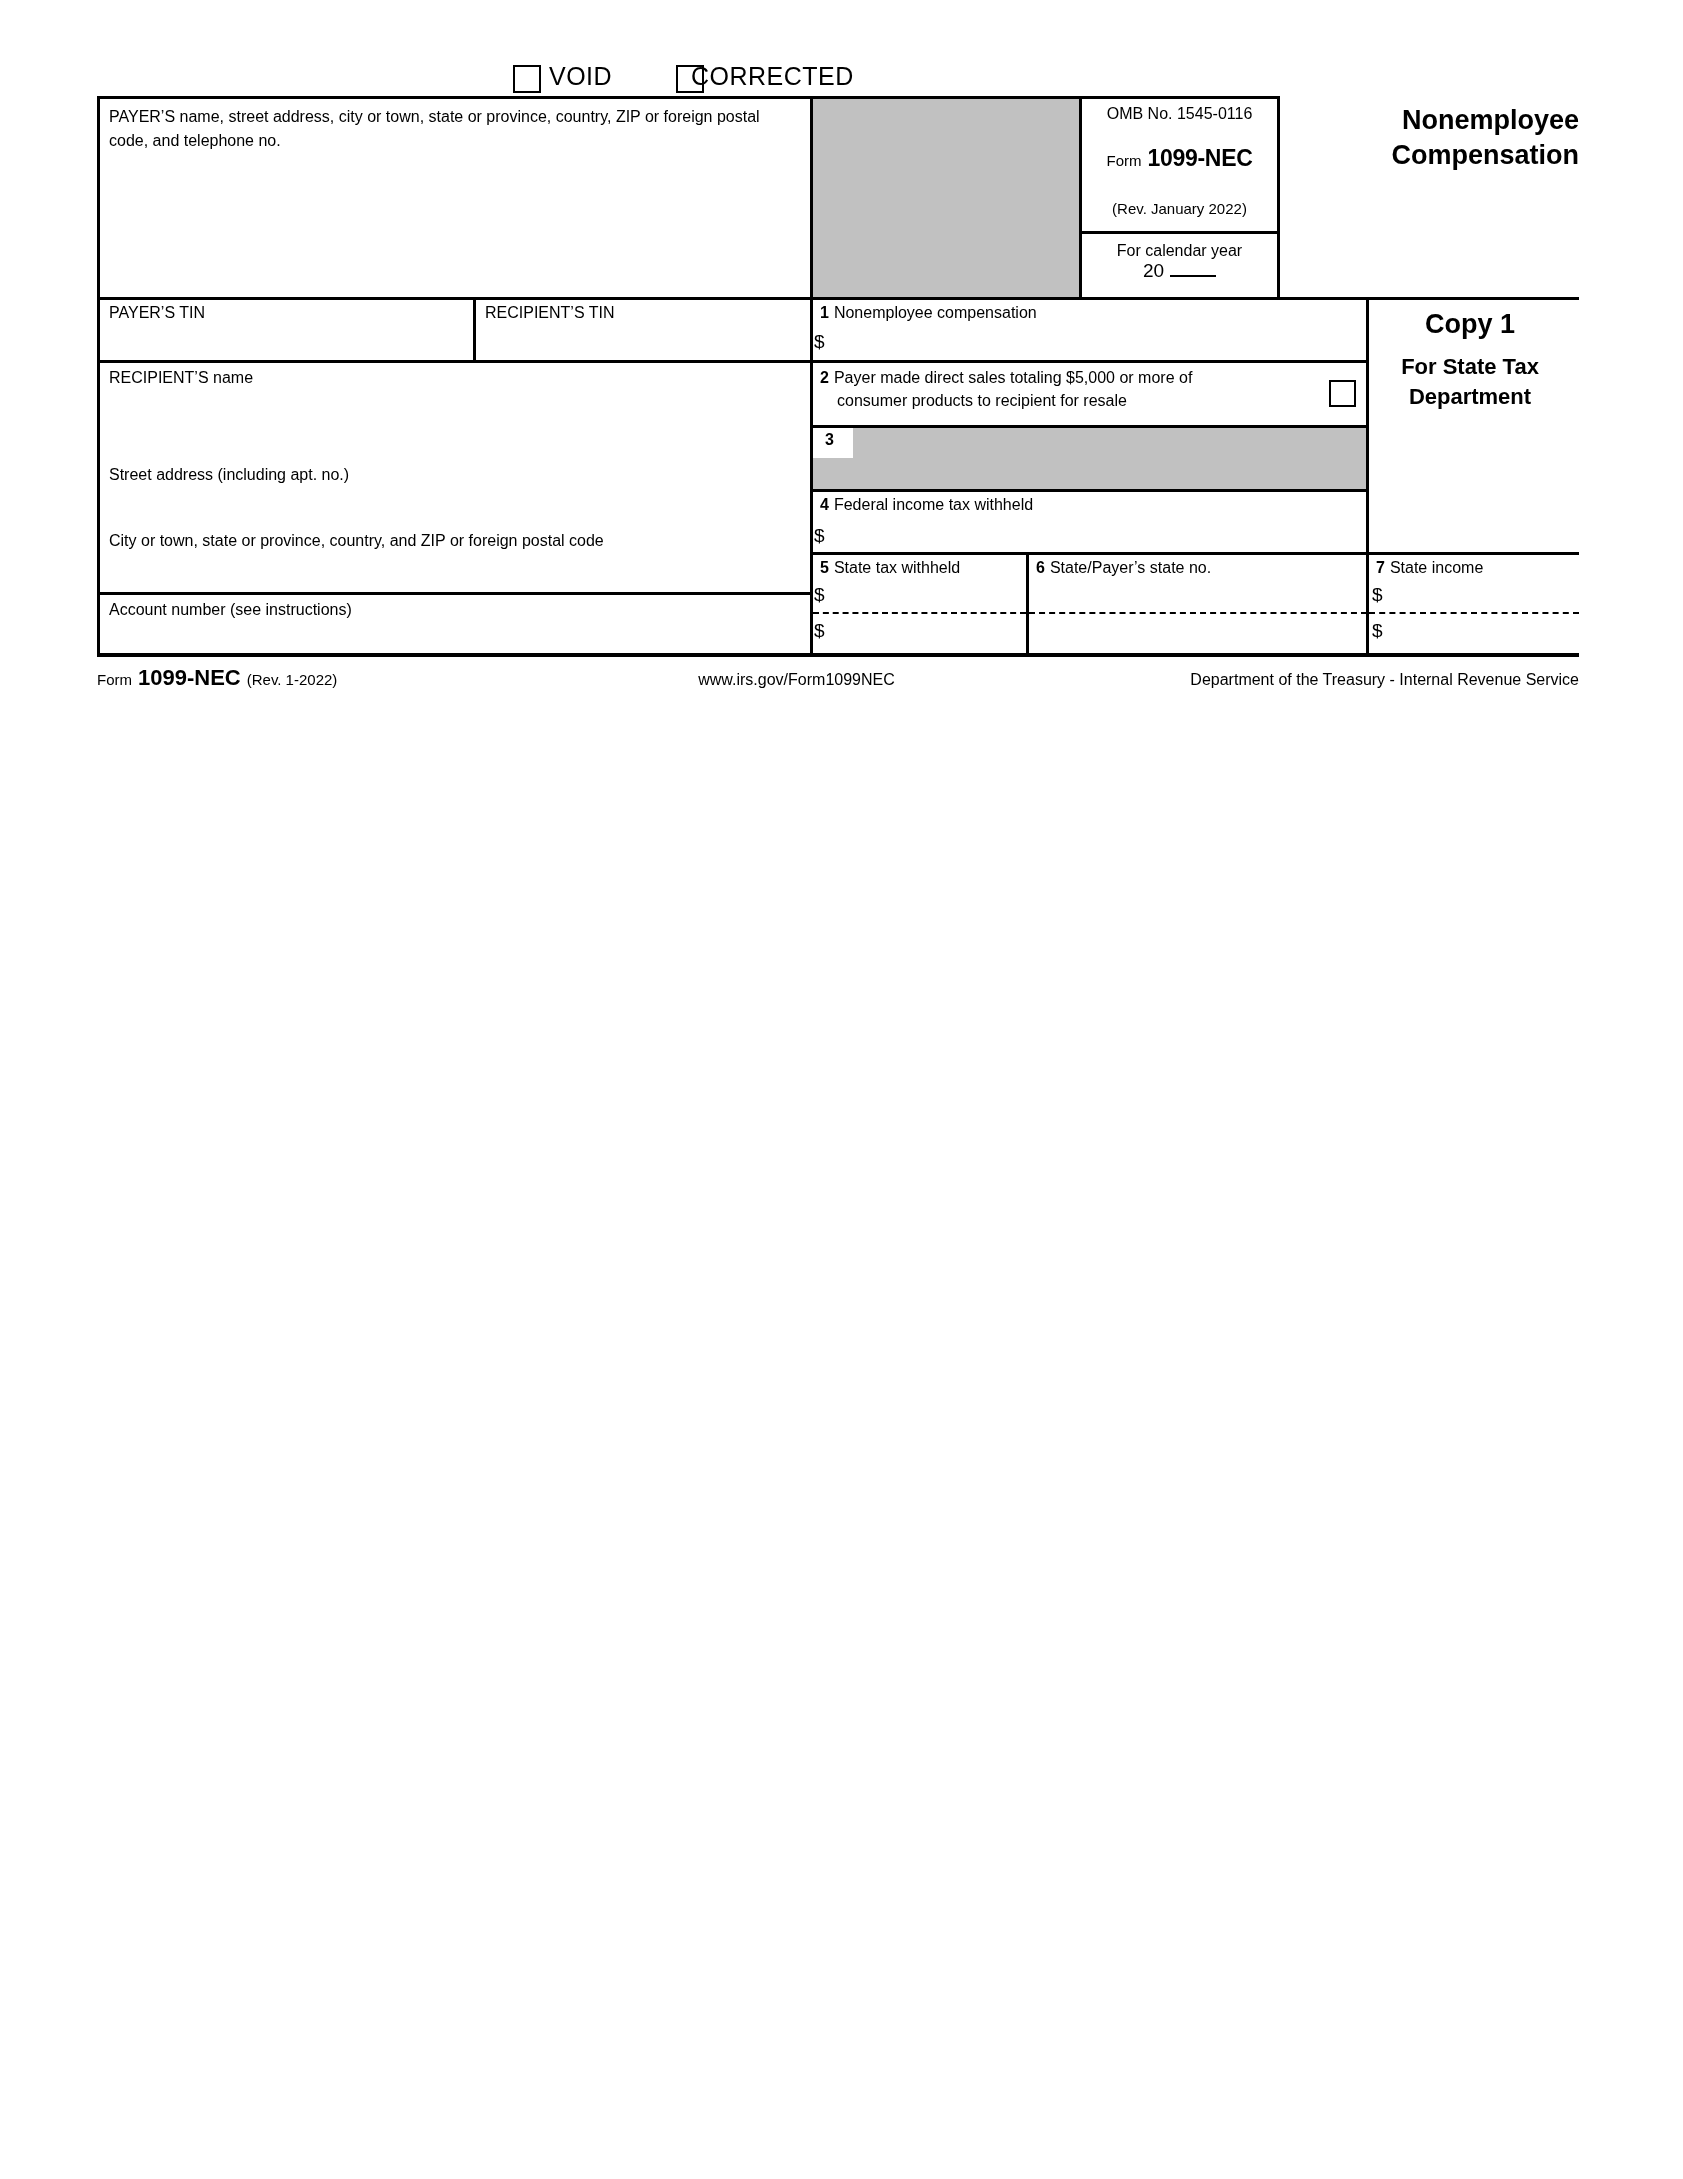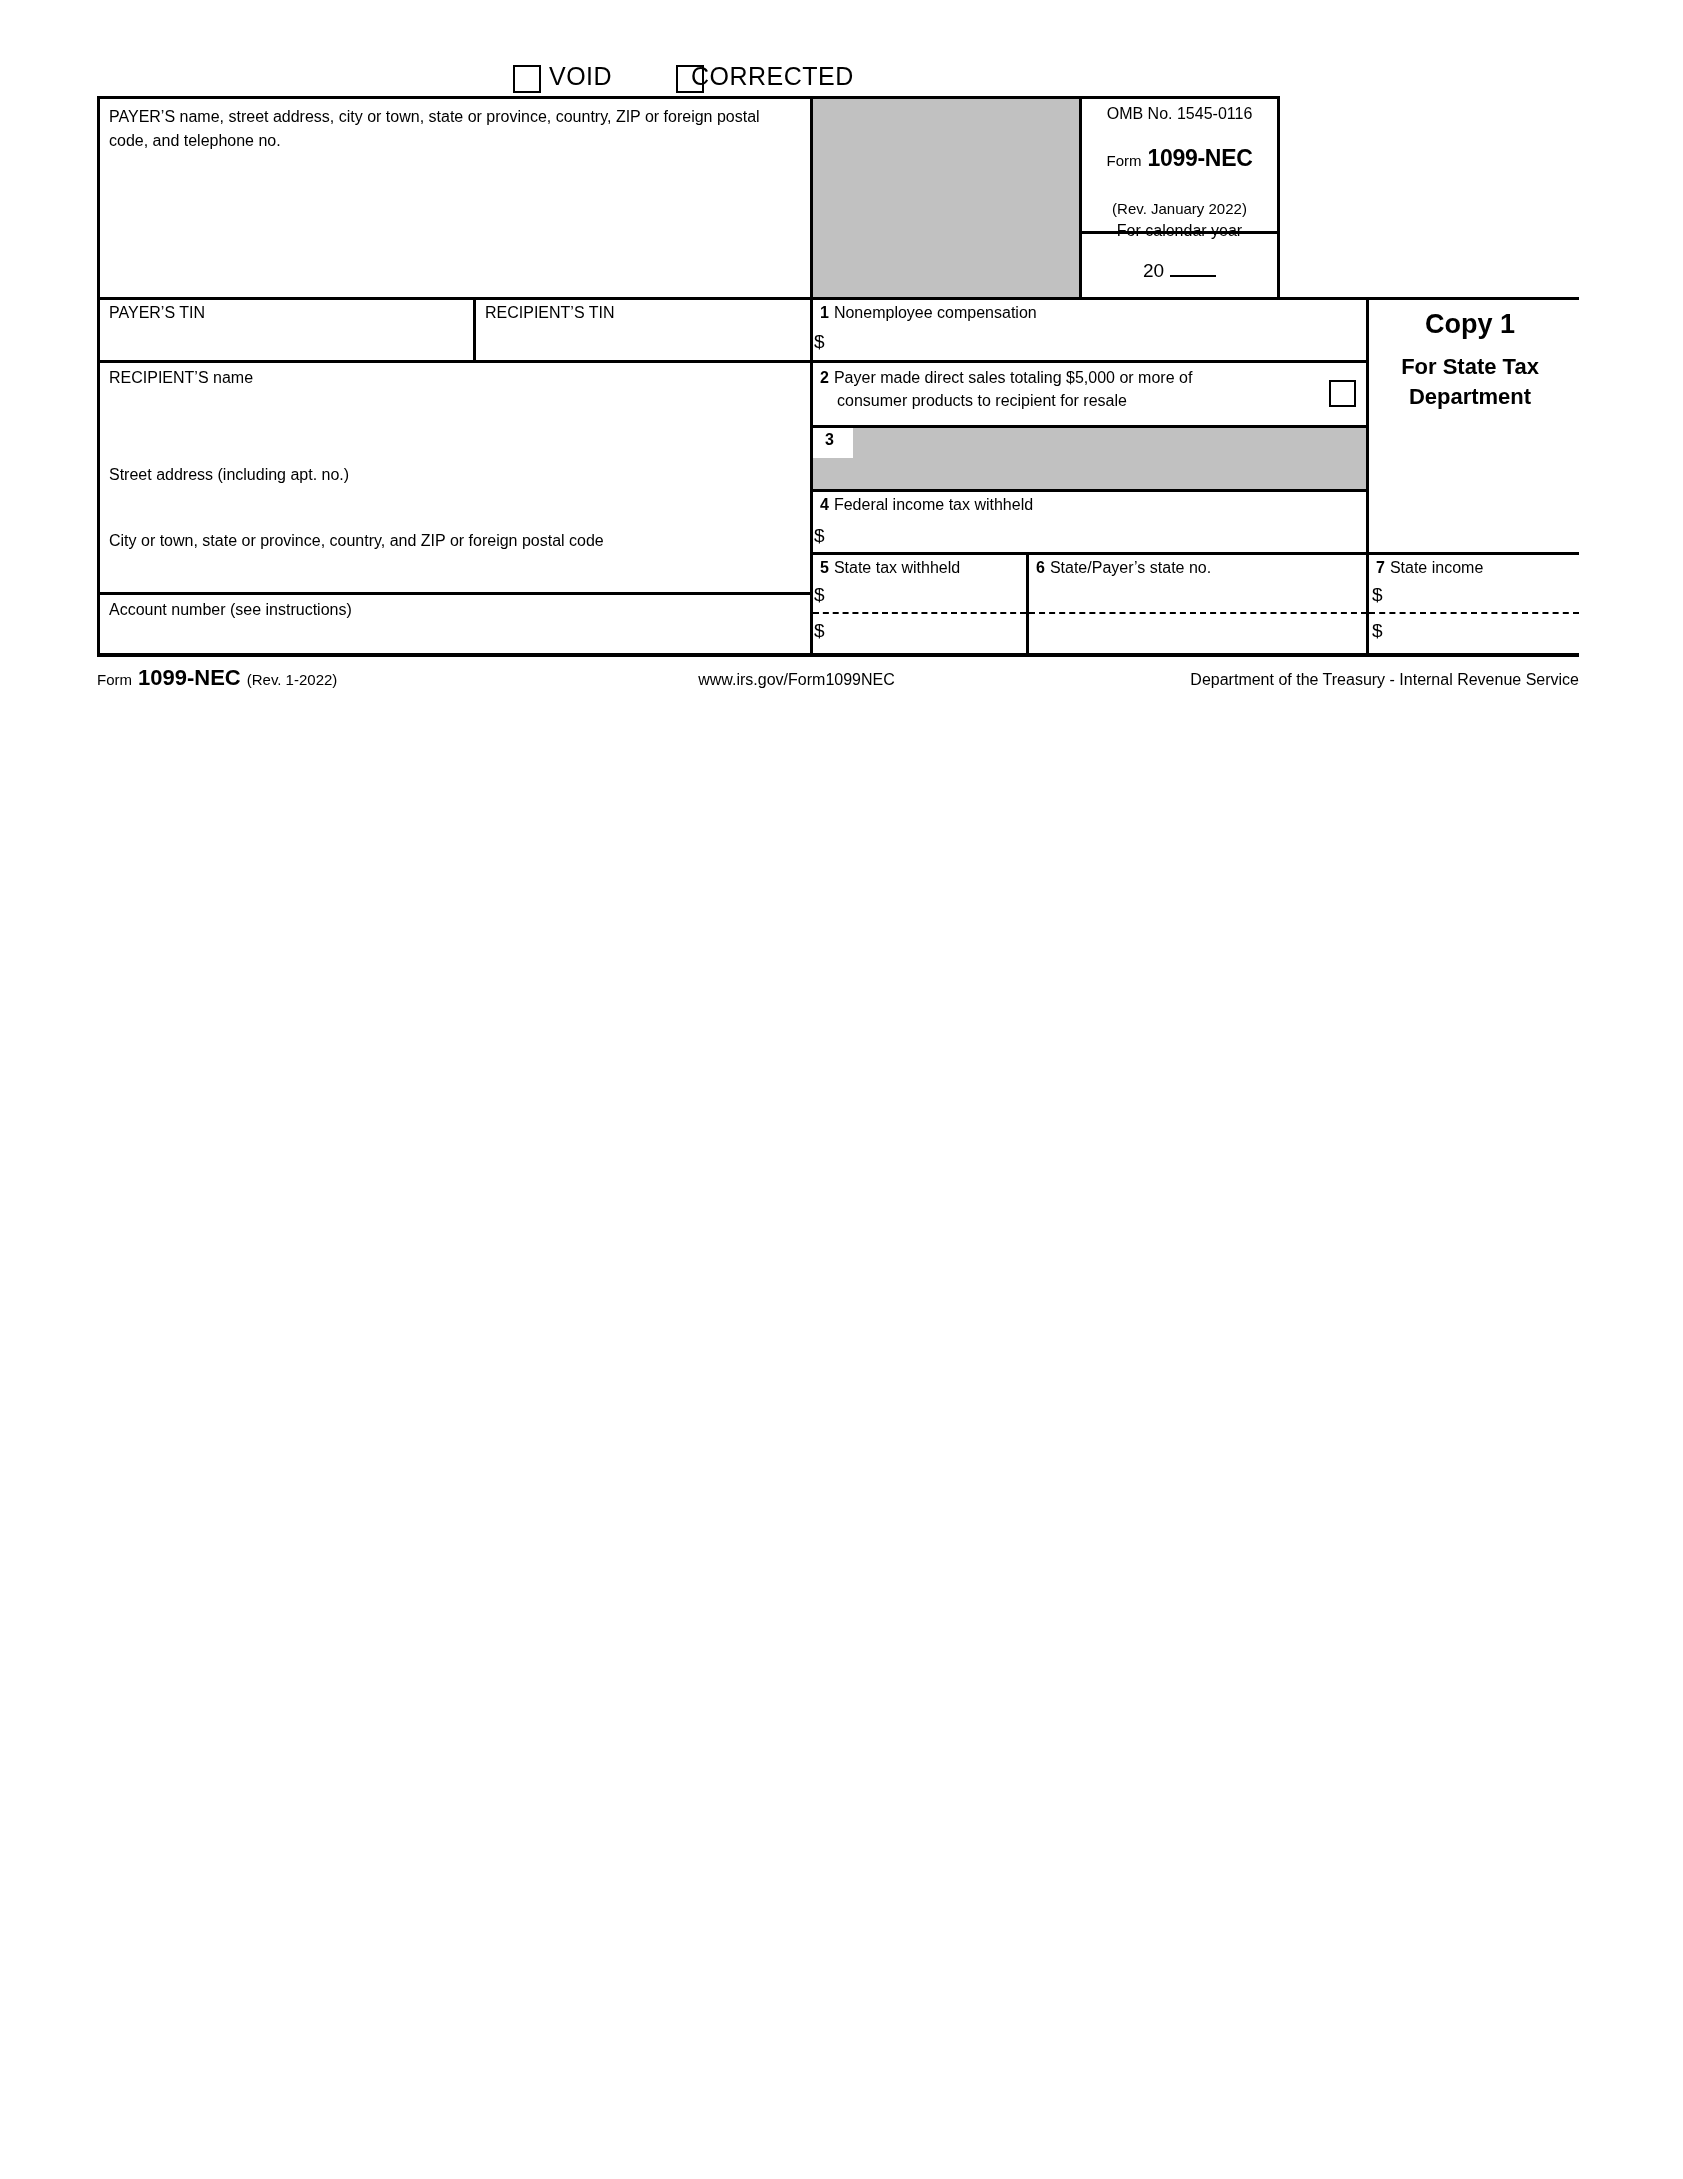--- a/index.html
+++ b/index.html
@@ -68,25 +68,29 @@
 
   <div class="lbl" style="left:109px;top:105px;width:665px;">PAYER’S name, street address, city or town, state or province, country, ZIP or foreign postal code, and telephone no.</div>
   <div style="position:absolute;left:100px;top:158px;width:708px;height:137px;"></div>
 
   <div class="ombtxt" style="top:105px;font-size:16px;">OMB No. 1545-0116</div>
   <div class="ombtxt formline" style="top:145px;">
     <span style="font-size:15px;">Form</span>
     <span class="bignum">1099-NEC</span>
   </div>
   <div class="ombtxt" style="top:200px;font-size:15px;">(Rev. January 2022)</div>
-  <div class="ombtxt" style="top:222px;font-size:16px;">For calendar year</div>
+  <div class="ombtxt" style="top:242px;font-size:16px;">For calendar year</div>
   <div class="ombtxt" style="top:260px;font-size:19px;">
     <span>20</span><span class="blank"></span>
   </div>
 
+  <div class="title">
+    <div>Nonemployee</div>
+    <div>Compensation</div>
+  </div>
 
   <div class="copy1" style="left:1366px;top:309px;width:208px;">Copy 1</div>
   <div class="copyfor" style="left:1366px;top:352px;width:208px;">
     <div>For State Tax</div>
     <div>Department</div>
   </div>
 
   <div class="boxlbl" style="left:109px;top:303px;">PAYER’S TIN</div>
   <div style="position:absolute;left:100px;top:327px;width:370px;height:31px;"></div>
   <div class="boxlbl" style="left:485px;top:303px;">RECIPIENT’S TIN</div>

